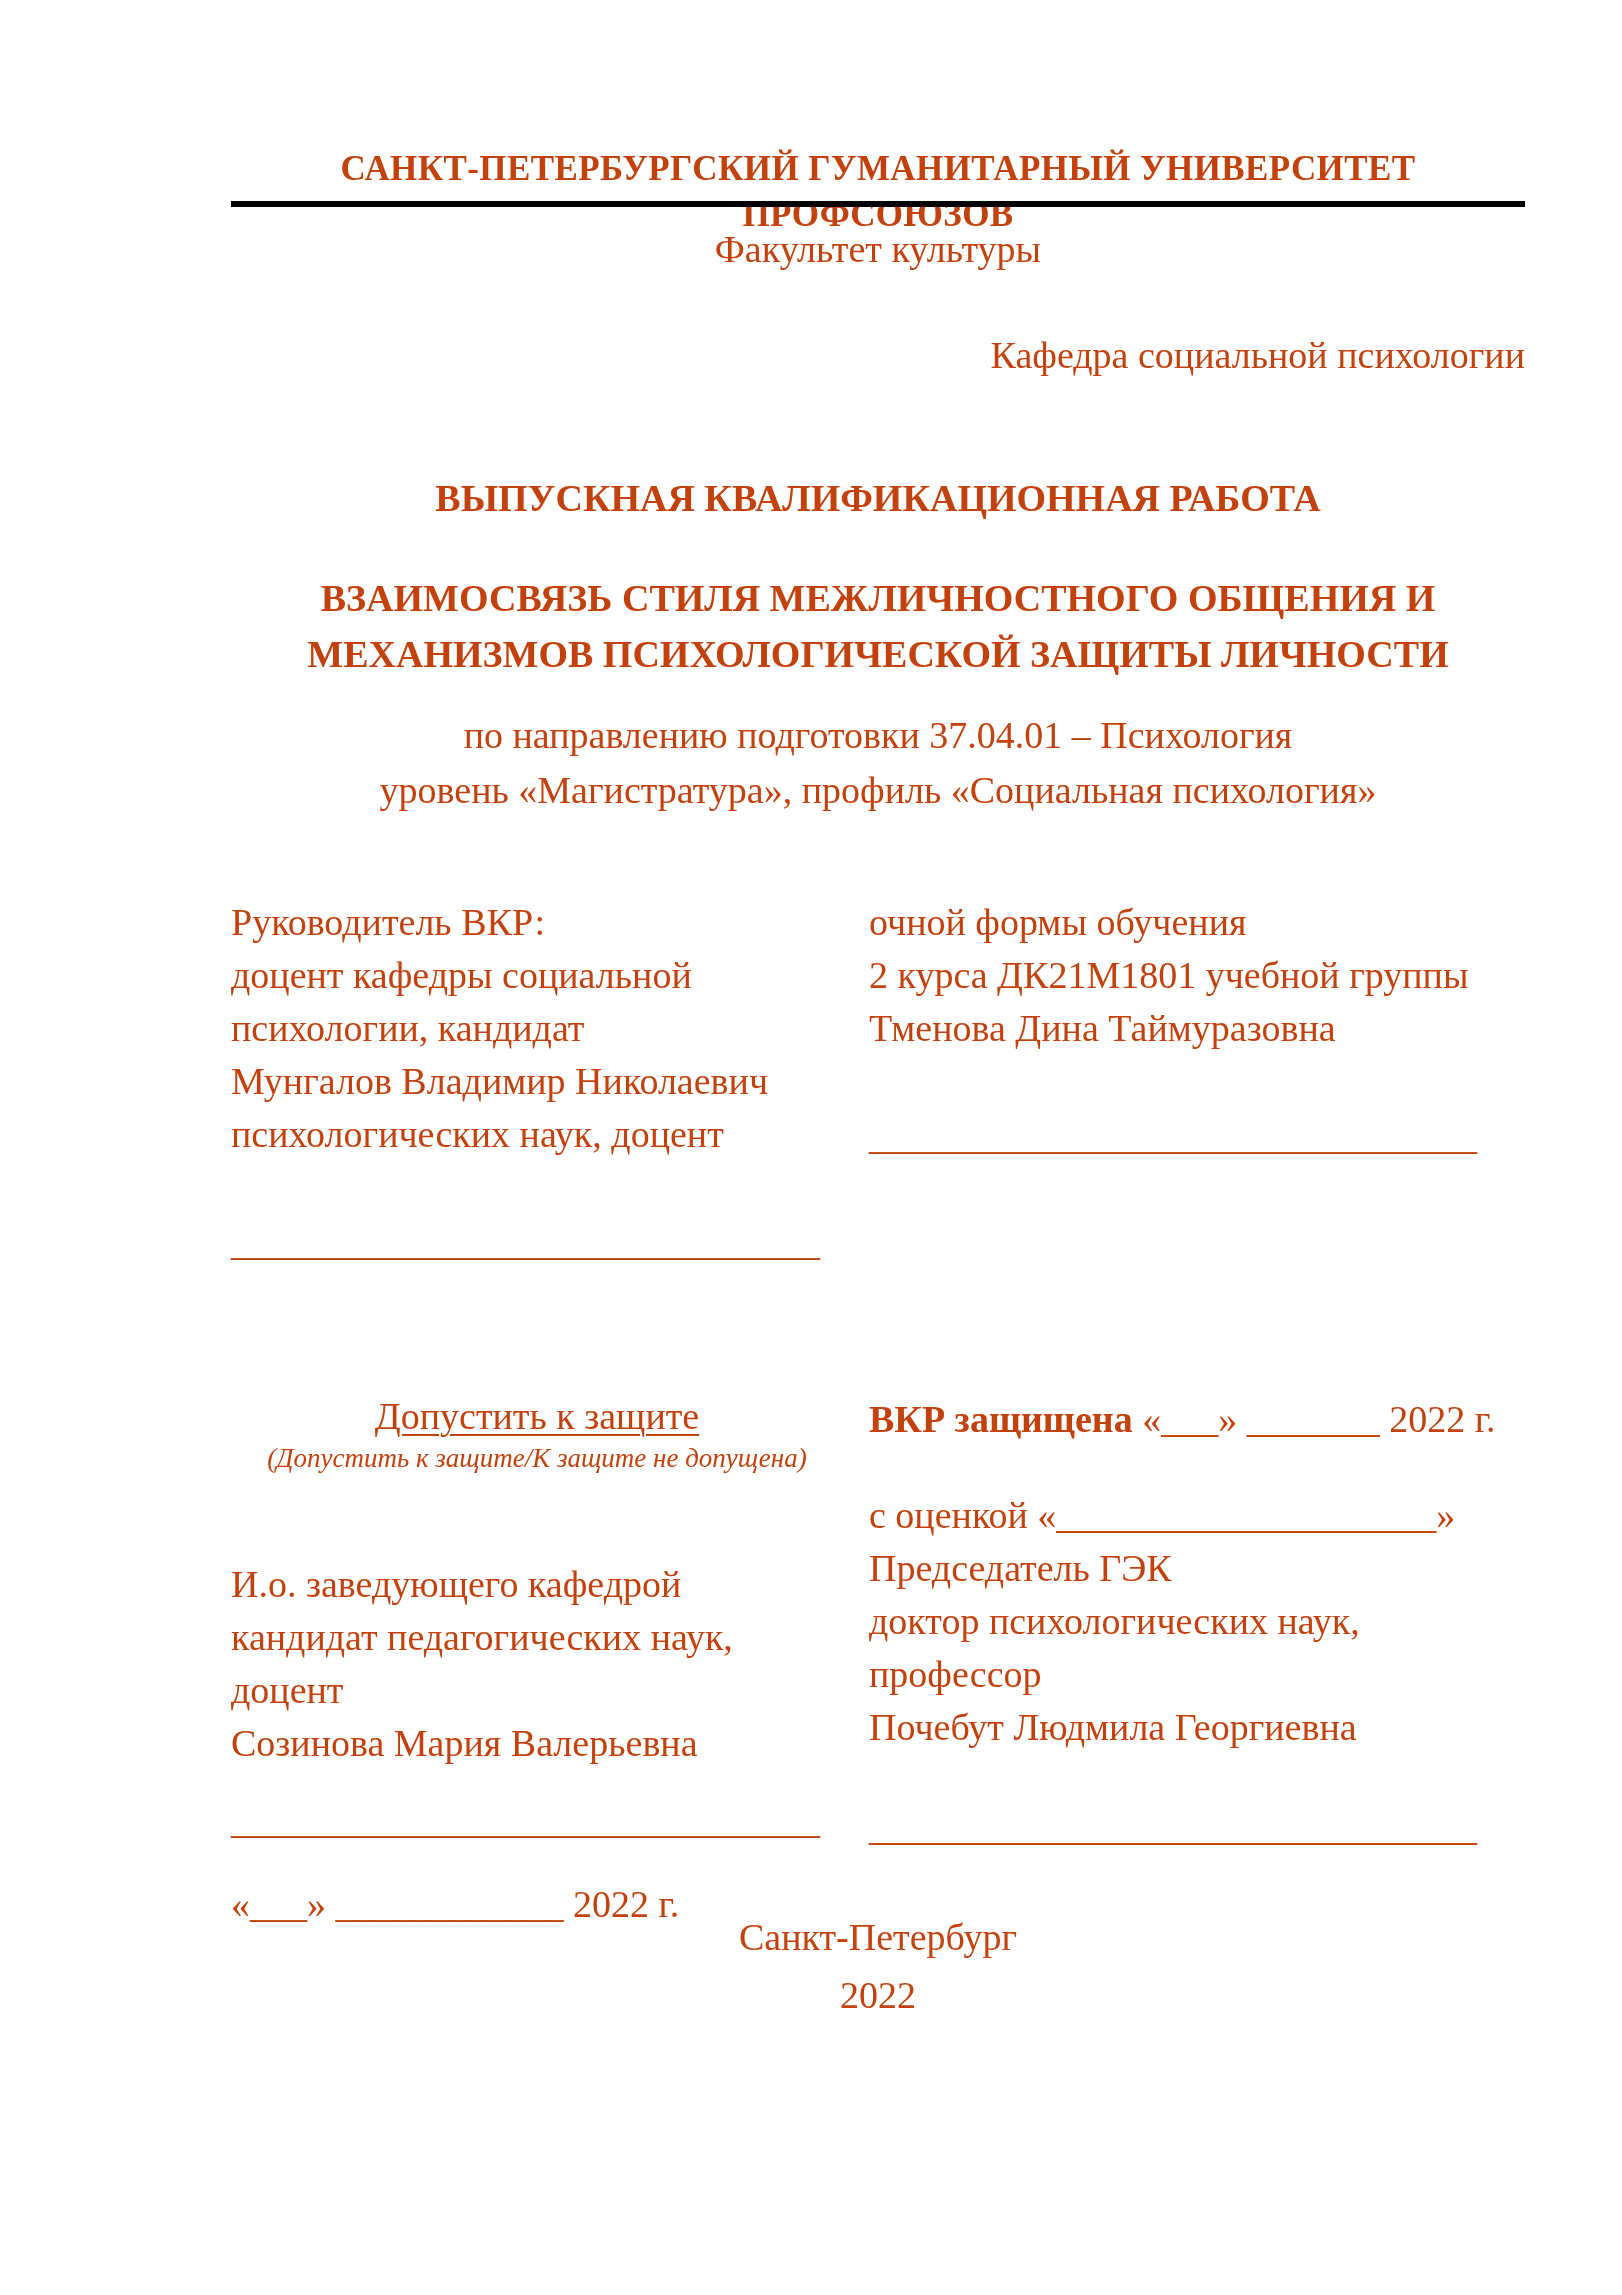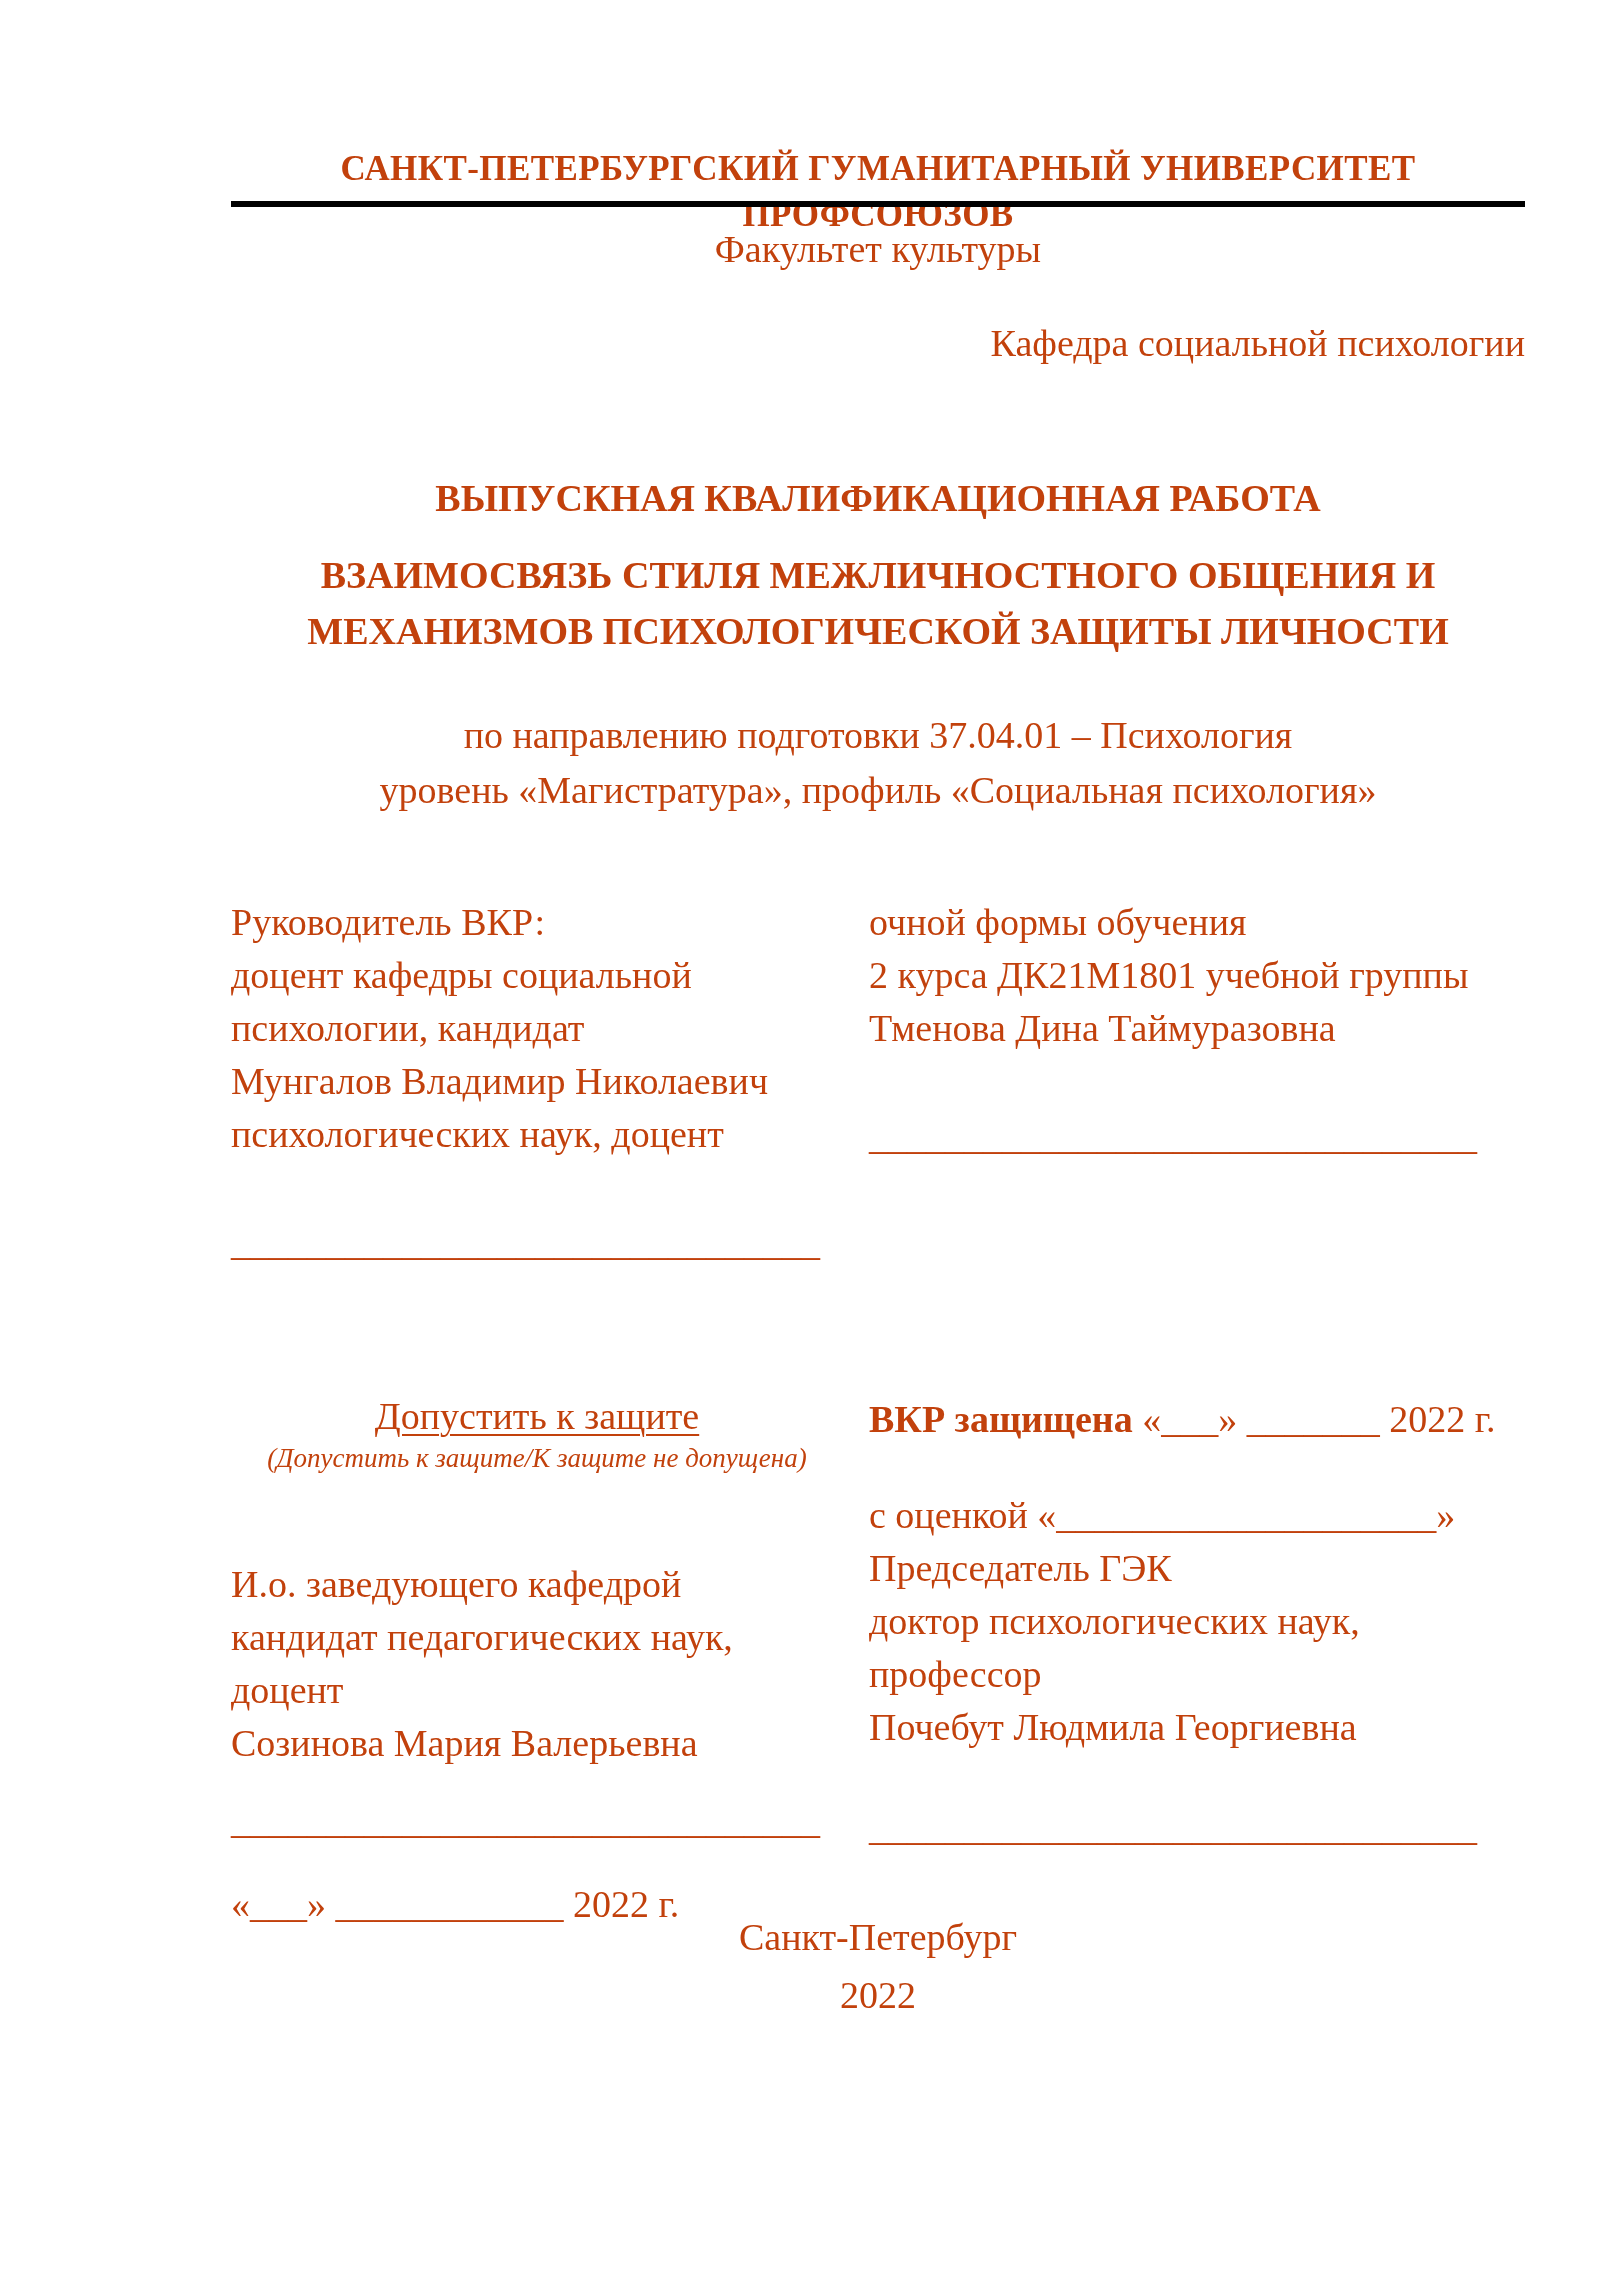--- a/index.html
+++ b/index.html
@@ -29,34 +29,34 @@
     height: 6.3px;
     background: #000000;
   }
   .faculty {
     top: 226px;
     text-align: center;
     font-size: 38px;
     line-height: 47px;
   }
   .department {
-    top: 320px;
+    top: 332px;
     text-align: right;
     font-size: 38px;
     line-height: 47px;
   }
   .work-type {
     top: 474px;
     text-align: center;
     font-weight: bold;
     font-size: 38px;
     line-height: 49px;
   }
   .thesis-title {
-    top: 547px;
+    top: 570px;
     text-align: center;
     font-weight: bold;
     font-size: 38px;
     line-height: 56px;
   }
   .program {
     top: 708px;
     text-align: center;
     font-size: 38px;
     line-height: 55px;

